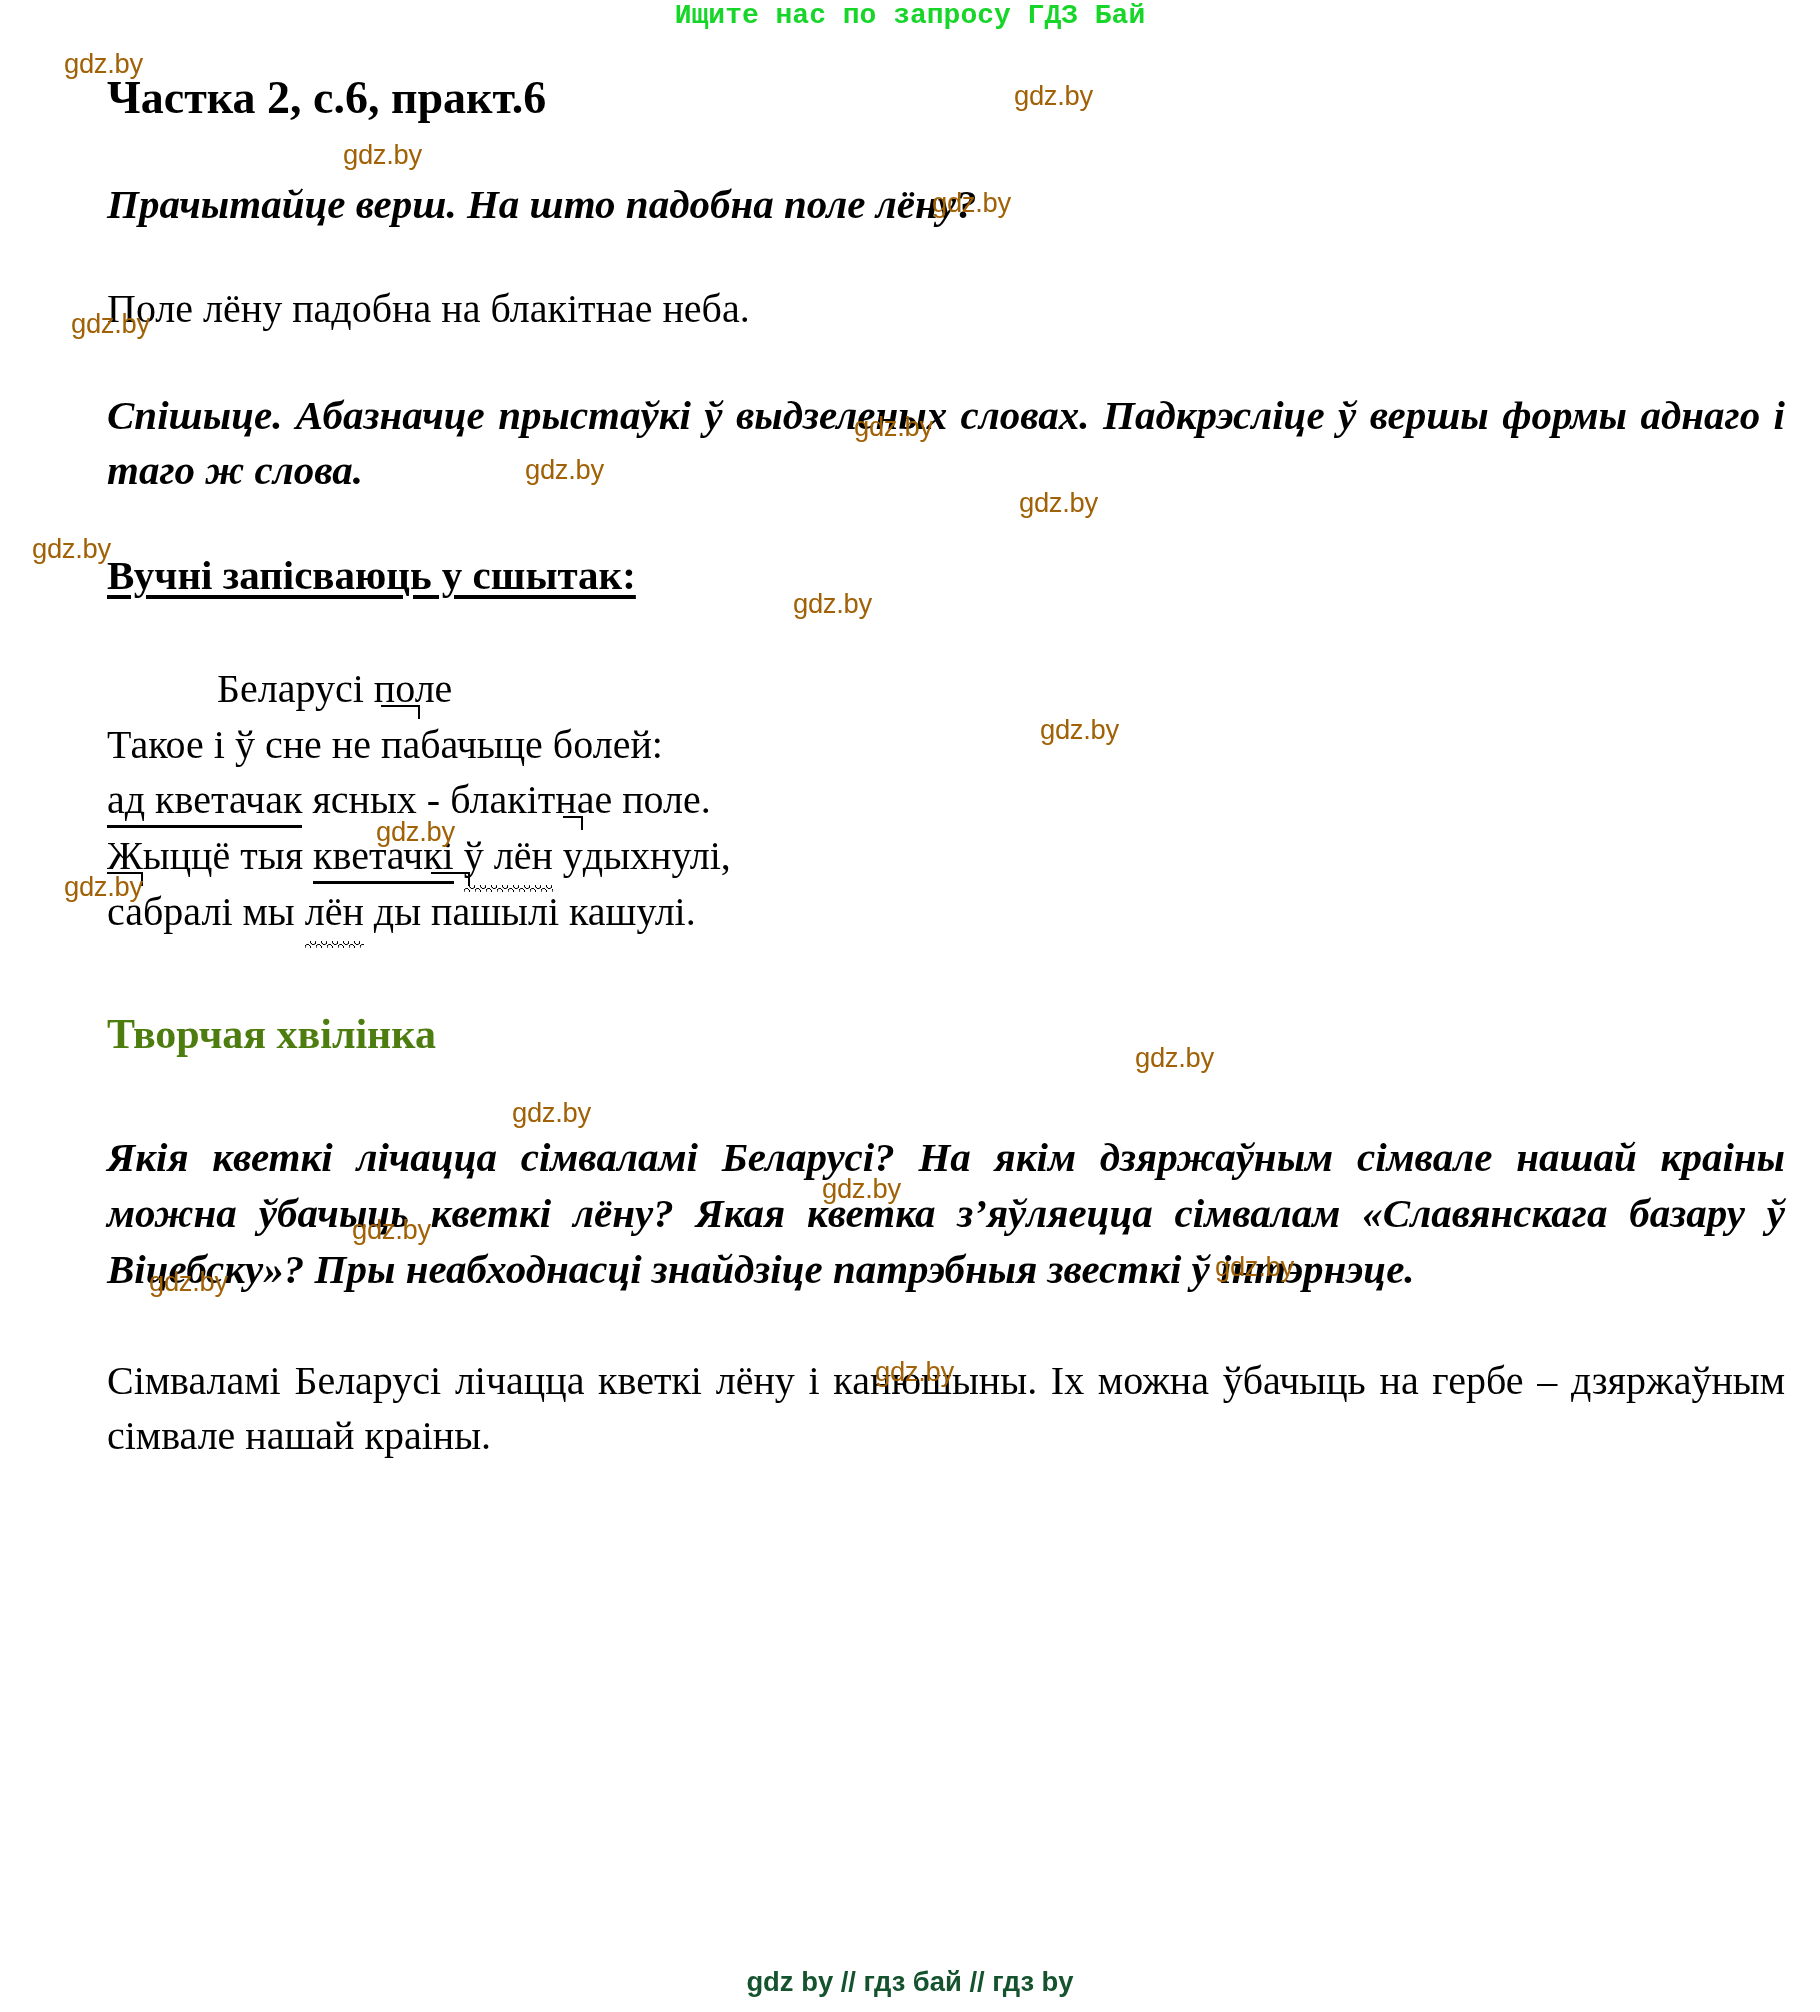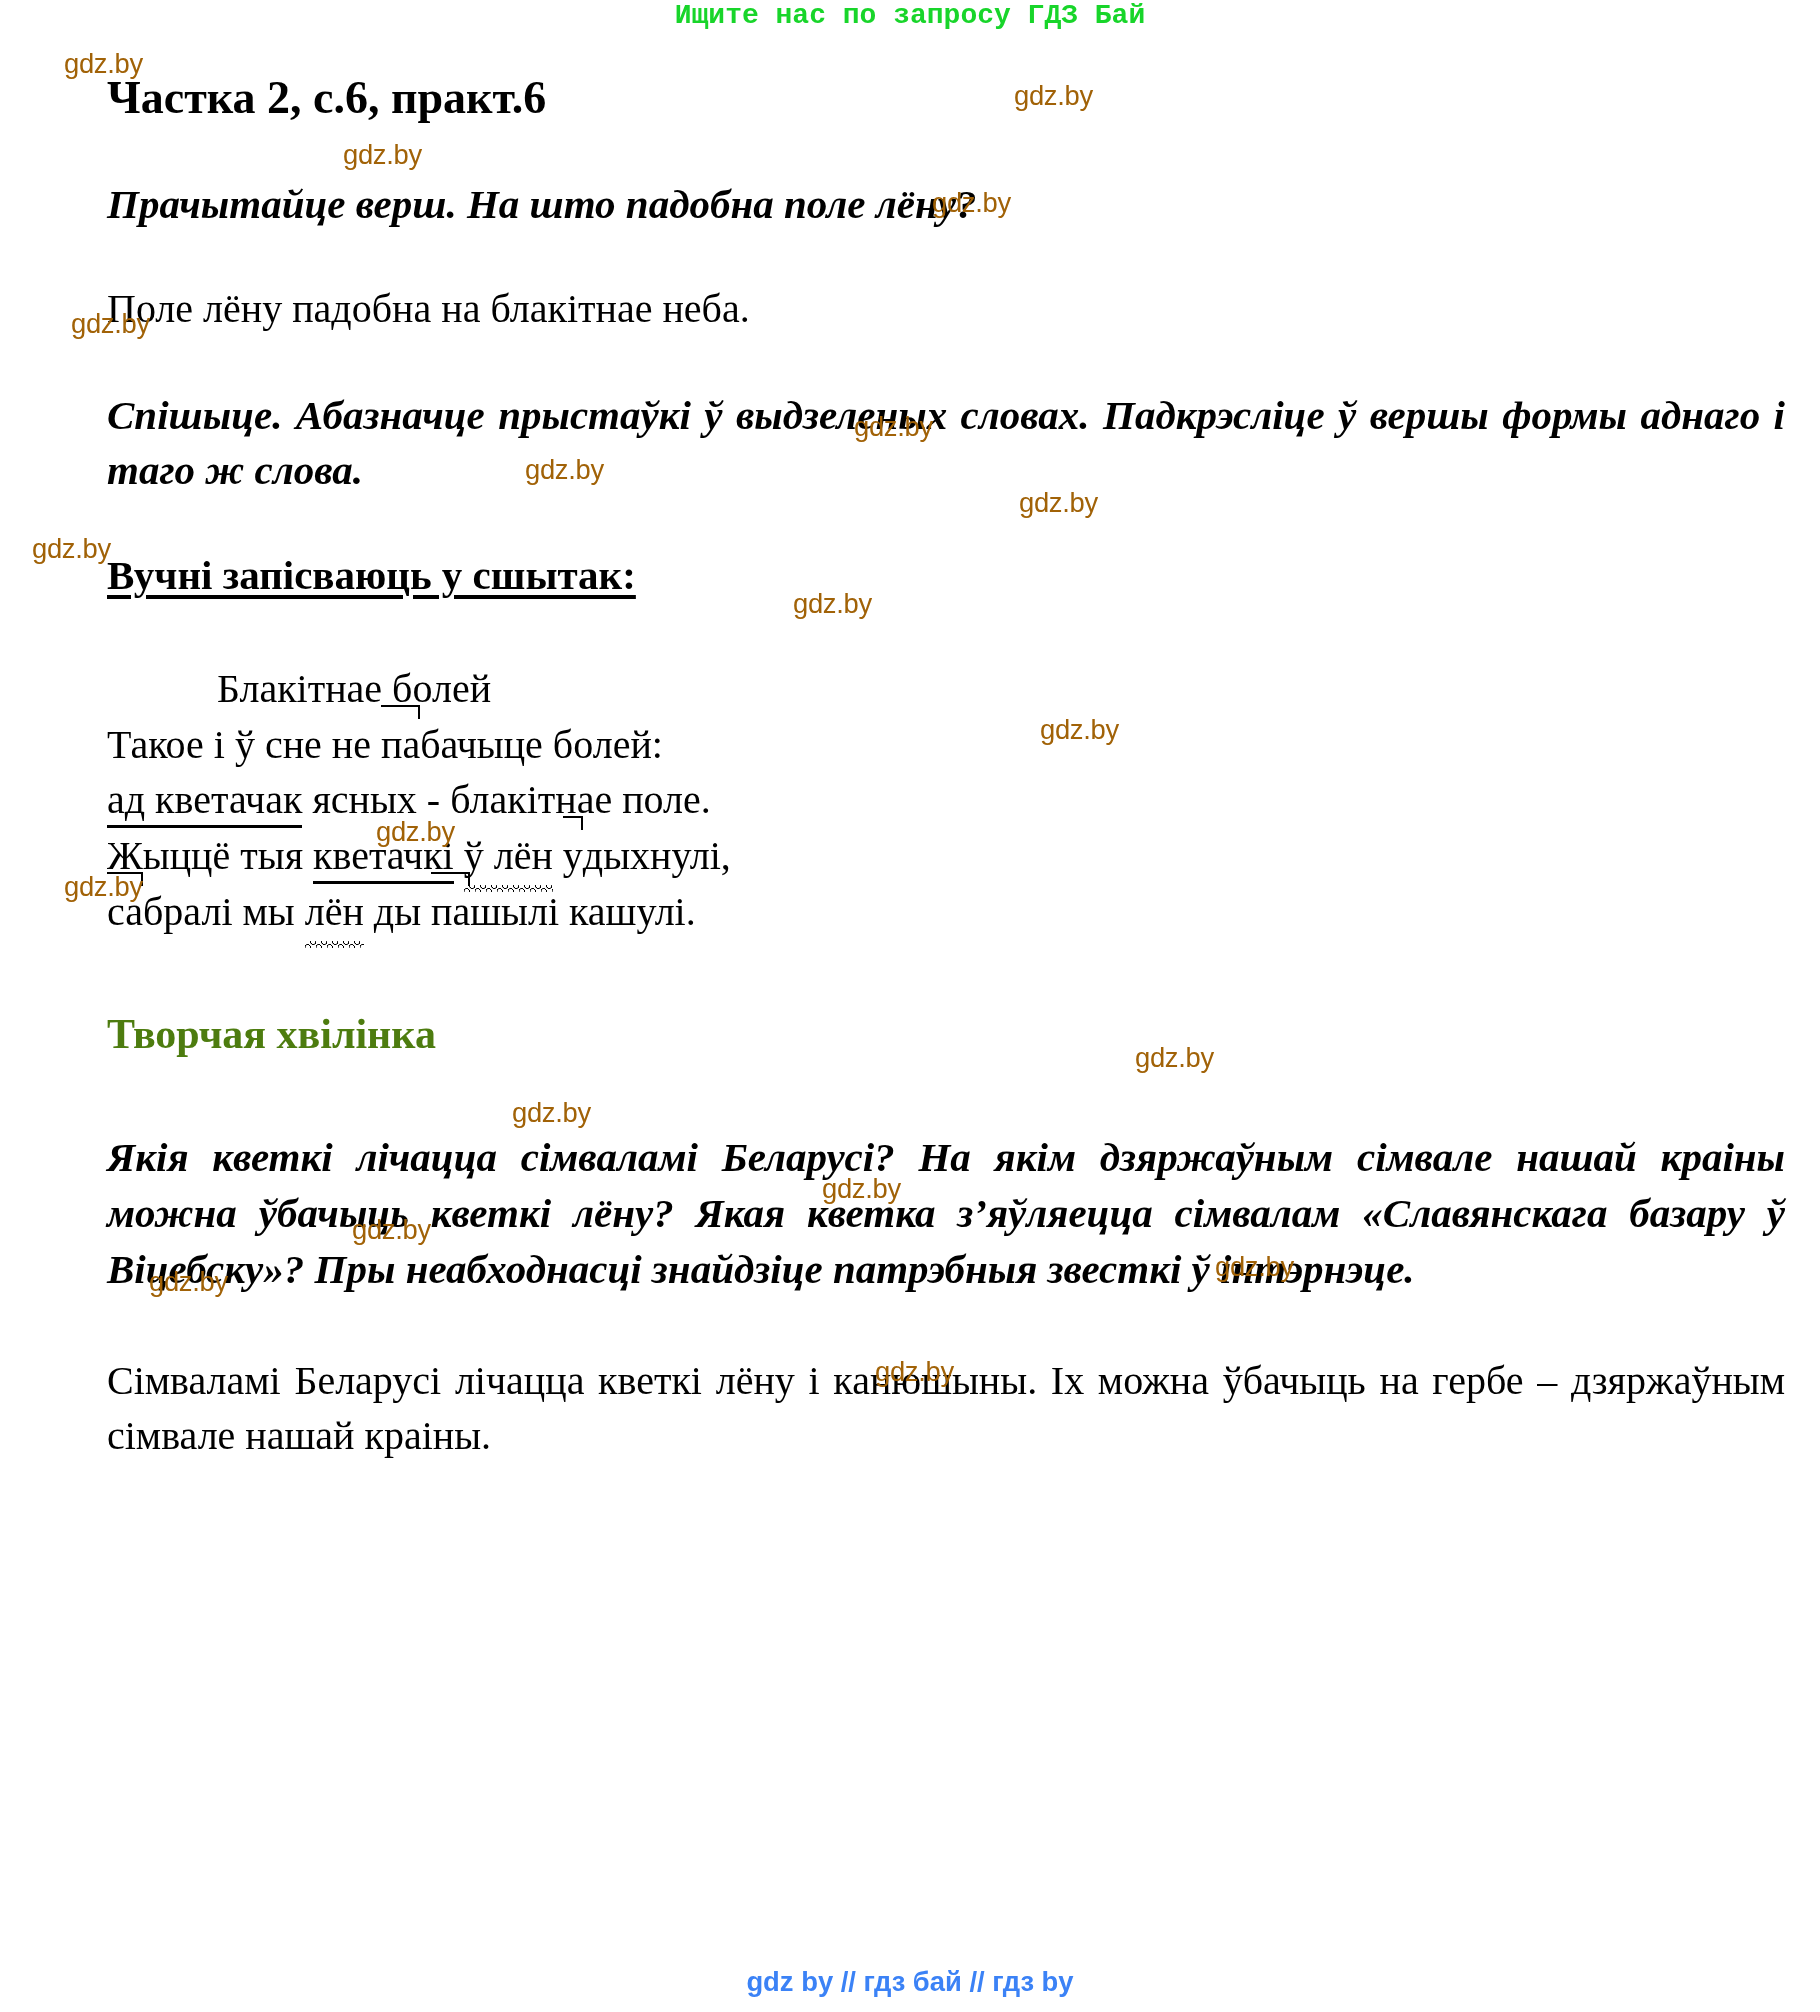--- a/index.html
+++ b/index.html
@@ -214,21 +214,21 @@
 
     <div style="height:53px"></div>
 
     <div>
       <span class="subhead">Вучні запісваюць у сшытак:</span>
     </div>
 
     <div style="height:62px"></div>
 
     <div class="poem">
-      <p class="poem-title">Блакітнае болей</p>
+      <p class="poem-title">Беларусі поле</p>
       <p id="poem-line-0"><span>Такое і ў сне не </span><span class="pref">па</span><span>бачыце болей:</span></p>
       <p id="poem-line-1"><span class="sunder">ад кветачак</span><span> ясных - блакітнае поле.</span></p>
       <p id="poem-line-2"><span>Жыццё тыя </span><span class="sunder">кветачкі</span><span> </span><span class="wunder">ў лён</span><span> </span><span class="pref">у</span><span>дыхнулі,</span></p>
       <p id="poem-line-3"><span class="pref">са</span><span>бралі мы </span><span class="wunder">лён</span><span> ды </span><span class="pref">па</span><span>шылі кашулі.</span></p>
     </div>
 
     <div style="height:71px"></div>
 
     <div>
       <span class="red-head" style="color: #4d7c0f;">Творчая хвілінка</span>
@@ -262,14 +262,14 @@
     <div class="wm" style="left: 64px; top: 871px;">gdz.by</div>
     <div class="wm" style="left: 1135px; top: 1042px;">gdz.by</div>
     <div class="wm" style="left: 512px; top: 1097px;">gdz.by</div>
     <div class="wm" style="left: 822px; top: 1173px;">gdz.by</div>
     <div class="wm" style="left: 352px; top: 1214px;">gdz.by</div>
     <div class="wm" style="left: 1215px; top: 1251px;">gdz.by</div>
     <div class="wm" style="left: 149px; top: 1266px;">gdz.by</div>
     <div class="wm" style="left: 875px; top: 1356px;">gdz.by</div>
   </div>
 
-<div class="footer" style="color: #3b82f6;">gdz by  //  гдз бай  //  гдз by</div>
+<div class="footer" style="color: #14532d;">gdz by  //  гдз бай  //  гдз by</div>
 
 
 </body></html>

